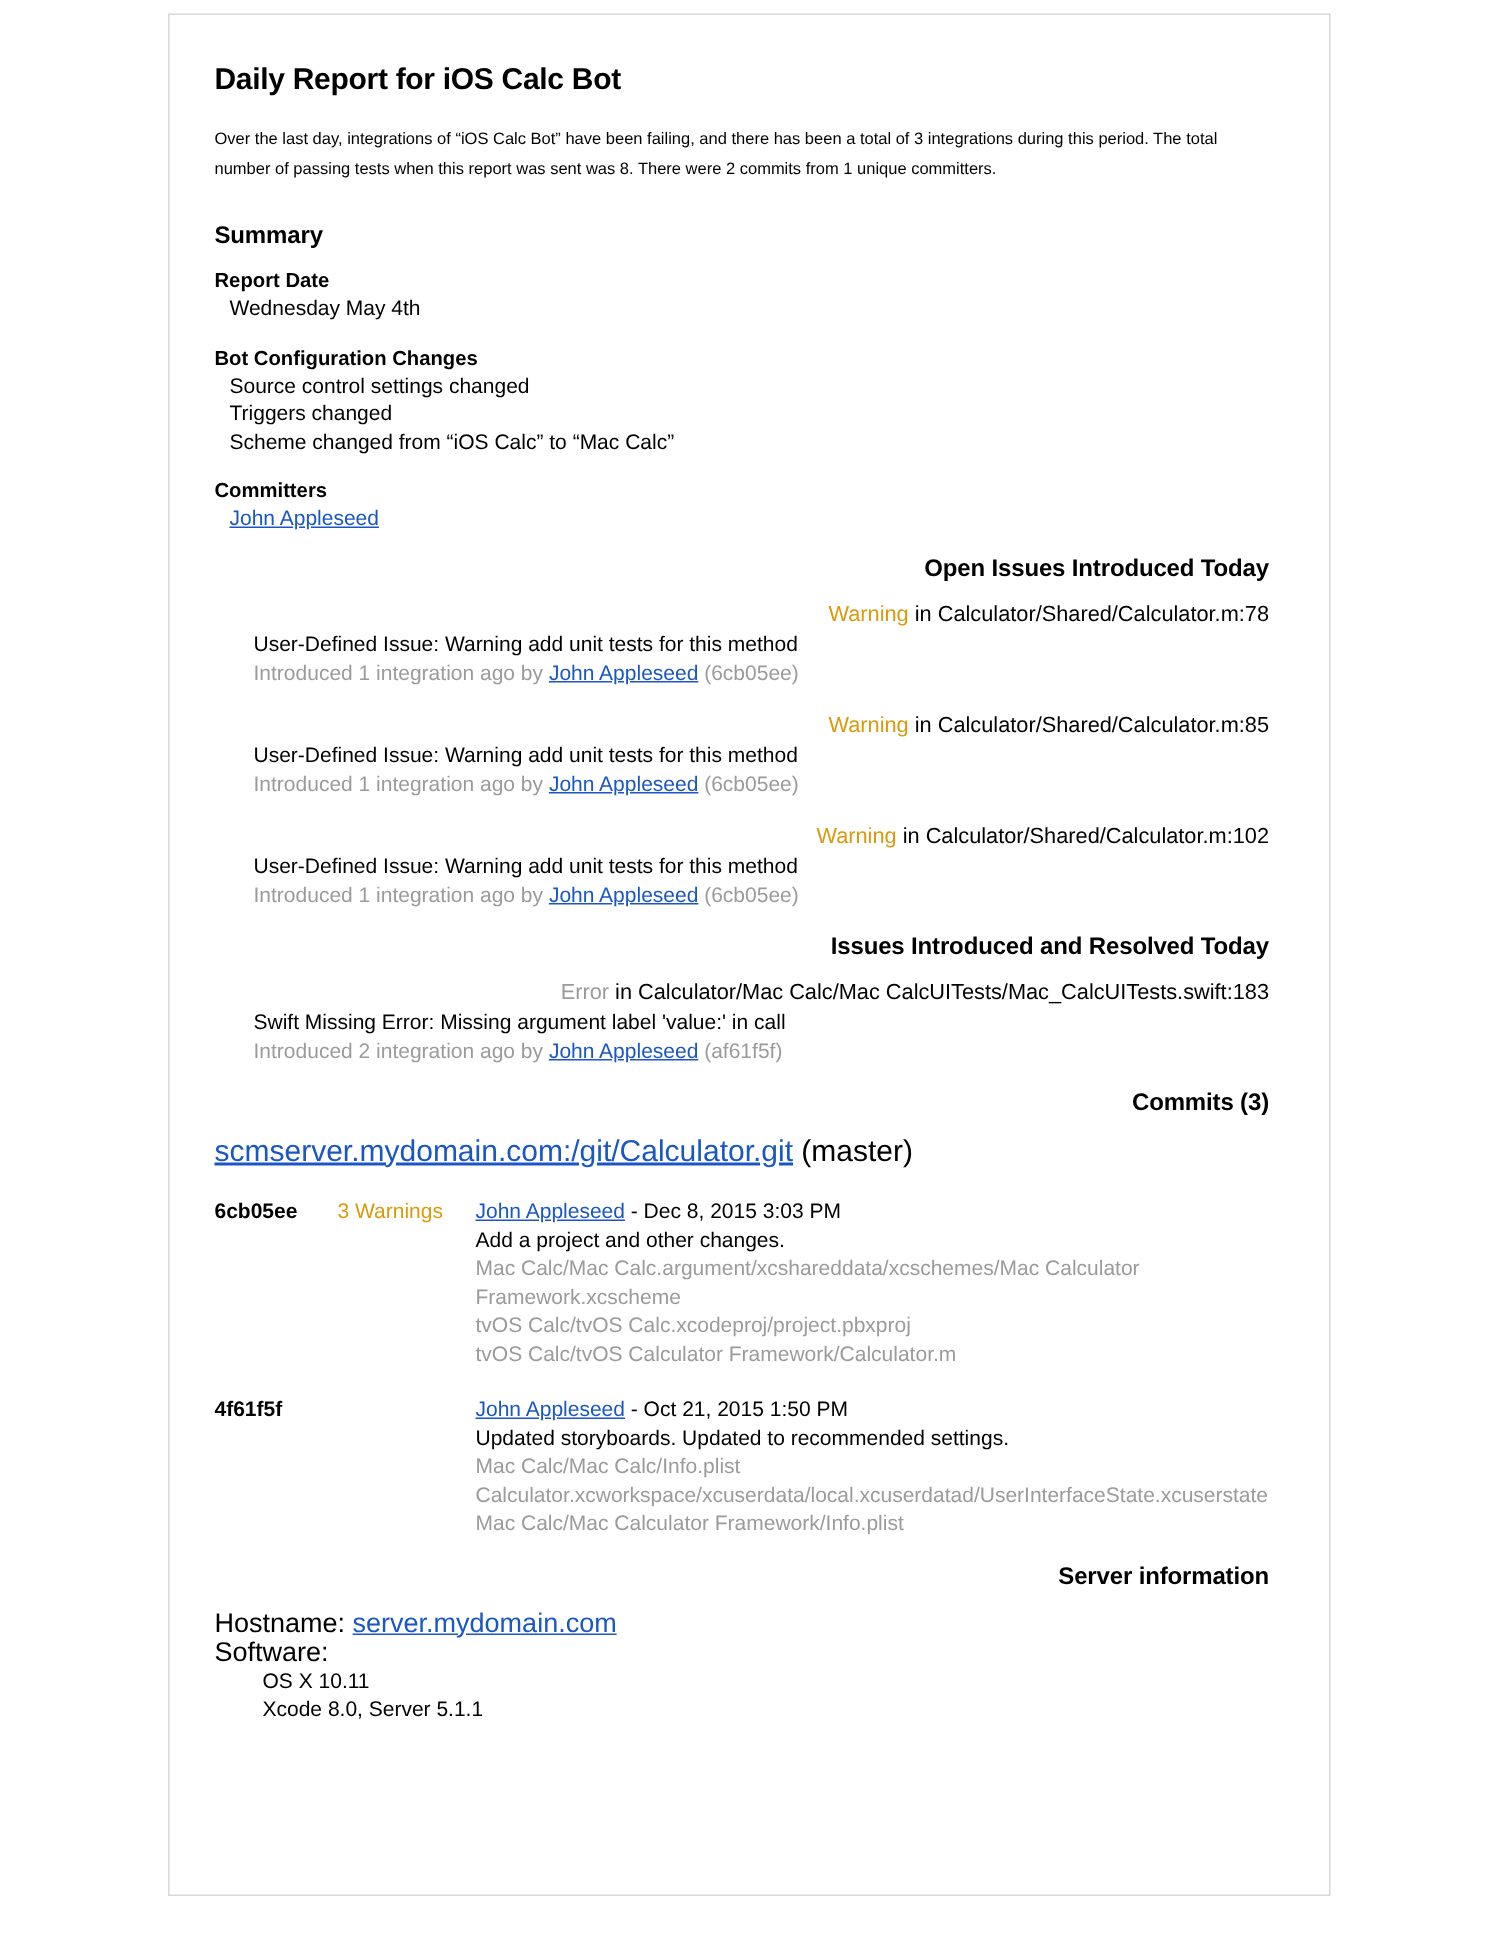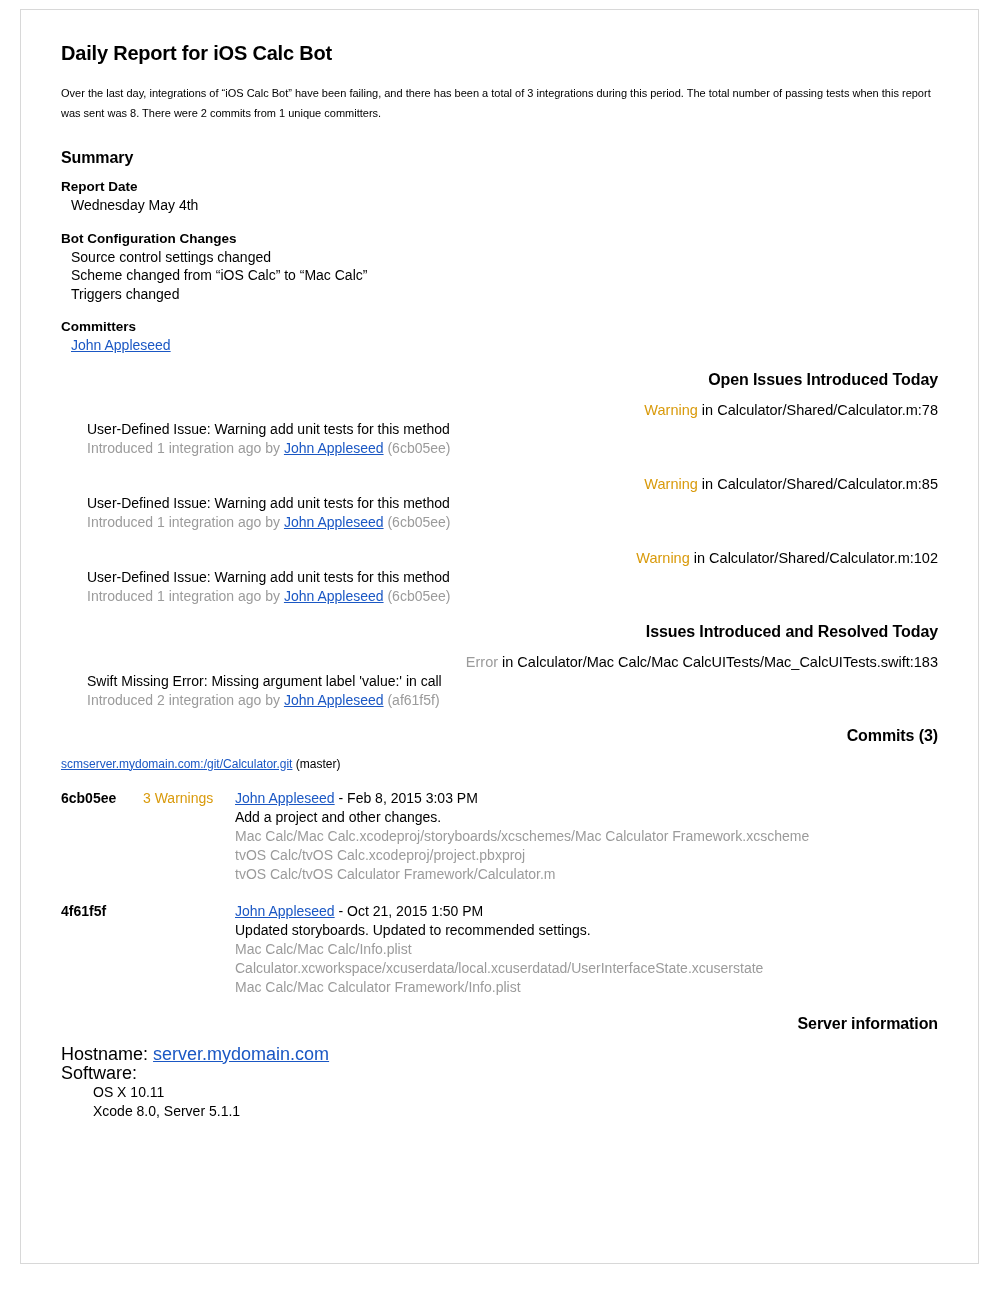--- a/index.html
+++ b/index.html
@@ -9,27 +9,27 @@
   }
   body {
     width: 999px;
     height: 1295px;
     font-family: "Liberation Sans", sans-serif;
     color: #000000;
     overflow: hidden;
   }
   .page {
     position: relative;
-    width: 959px;
+    width: 775px;
     height: 1255px;
     margin: 9px auto 0 auto;
     background: #ffffff;
     border: 1px solid #d8d8d8;
     box-sizing: border-box;
-    padding: 26px 40px 0 40px;
+    padding: 26px 40px 0 30px;
   }
   .report-title {
     font-size: 20px;
     font-weight: bold;
     letter-spacing: -0.2px;
     margin: 6px 0 18px 0;
   }
   .intro {
     font-size: 11px;
     line-height: 20px;
@@ -74,21 +74,21 @@
     font-size: 14px;
     line-height: 19px;
   }
   .issue-meta {
     margin-left: 26px;
     font-size: 14px;
     line-height: 19px;
     color: #9b9b9b;
   }
   .repo-line {
-    font-size: 12px;
+    font-size: 20px;
     margin: 0 0 18px 0;
   }
   .commit {
     display: flex;
     margin-bottom: 18px;
     font-size: 14px;
   }
   .commit-hash {
     width: 82px;
     font-weight: bold;
@@ -133,22 +133,22 @@
   <h2 class="section">Summary</h2>
 
   <div class="block-gap">
     <div class="sub-label">Report Date</div>
     <div class="indent">Wednesday May 4th</div>
   </div>
 
   <div class="block-gap">
     <div class="sub-label">Bot Configuration Changes</div>
     <div class="indent">Source control settings changed</div>
+    <div class="indent">Triggers changed</div>
     <div class="indent">Scheme changed from “iOS Calc” to “Mac Calc”</div>
-    <div class="indent">Triggers changed</div>
   </div>
 
   <div class="block-gap">
     <div class="sub-label">Committers</div>
     <div class="indent"><span class="link">John Appleseed</span></div>
   </div>
 
   <h2 class="section section-gap-top">Open Issues Introduced Today</h2>
 
   <div class="issue">
@@ -178,23 +178,23 @@
   </div>
 
   <h2 class="section section-gap-top">Commits (3)</h2>
 
   <div class="repo-line"><span class="link">scmserver.mydomain.com:/git/Calculator.git</span><span> (master)</span></div>
 
   <div class="commit">
     <div class="commit-hash">6cb05ee</div>
     <div class="commit-warn">3 Warnings</div>
     <div class="commit-body">
-      <div class="commit-author-line"><span class="link">John Appleseed</span><span> - Feb 8, 2015 3:03 PM</span></div>
+      <div class="commit-author-line"><span class="link">John Appleseed</span><span> - Dec 8, 2015 3:03 PM</span></div>
       <div class="commit-msg">Add a project and other changes.</div>
-      <div class="commit-file">Mac Calc/Mac Calc.xcodeproj/storyboards/xcschemes/Mac Calculator Framework.xcscheme</div>
+      <div class="commit-file">Mac Calc/Mac Calc.argument/xcshareddata/xcschemes/Mac Calculator Framework.xcscheme</div>
       <div class="commit-file">tvOS Calc/tvOS Calc.xcodeproj/project.pbxproj</div>
       <div class="commit-file">tvOS Calc/tvOS Calculator Framework/Calculator.m</div>
     </div>
   </div>
 
   <div class="commit">
     <div class="commit-hash">4f61f5f</div>
     <div class="commit-warn"></div>
     <div class="commit-body">
       <div class="commit-author-line"><span class="link">John Appleseed</span><span> - Oct 21, 2015 1:50 PM</span></div>

